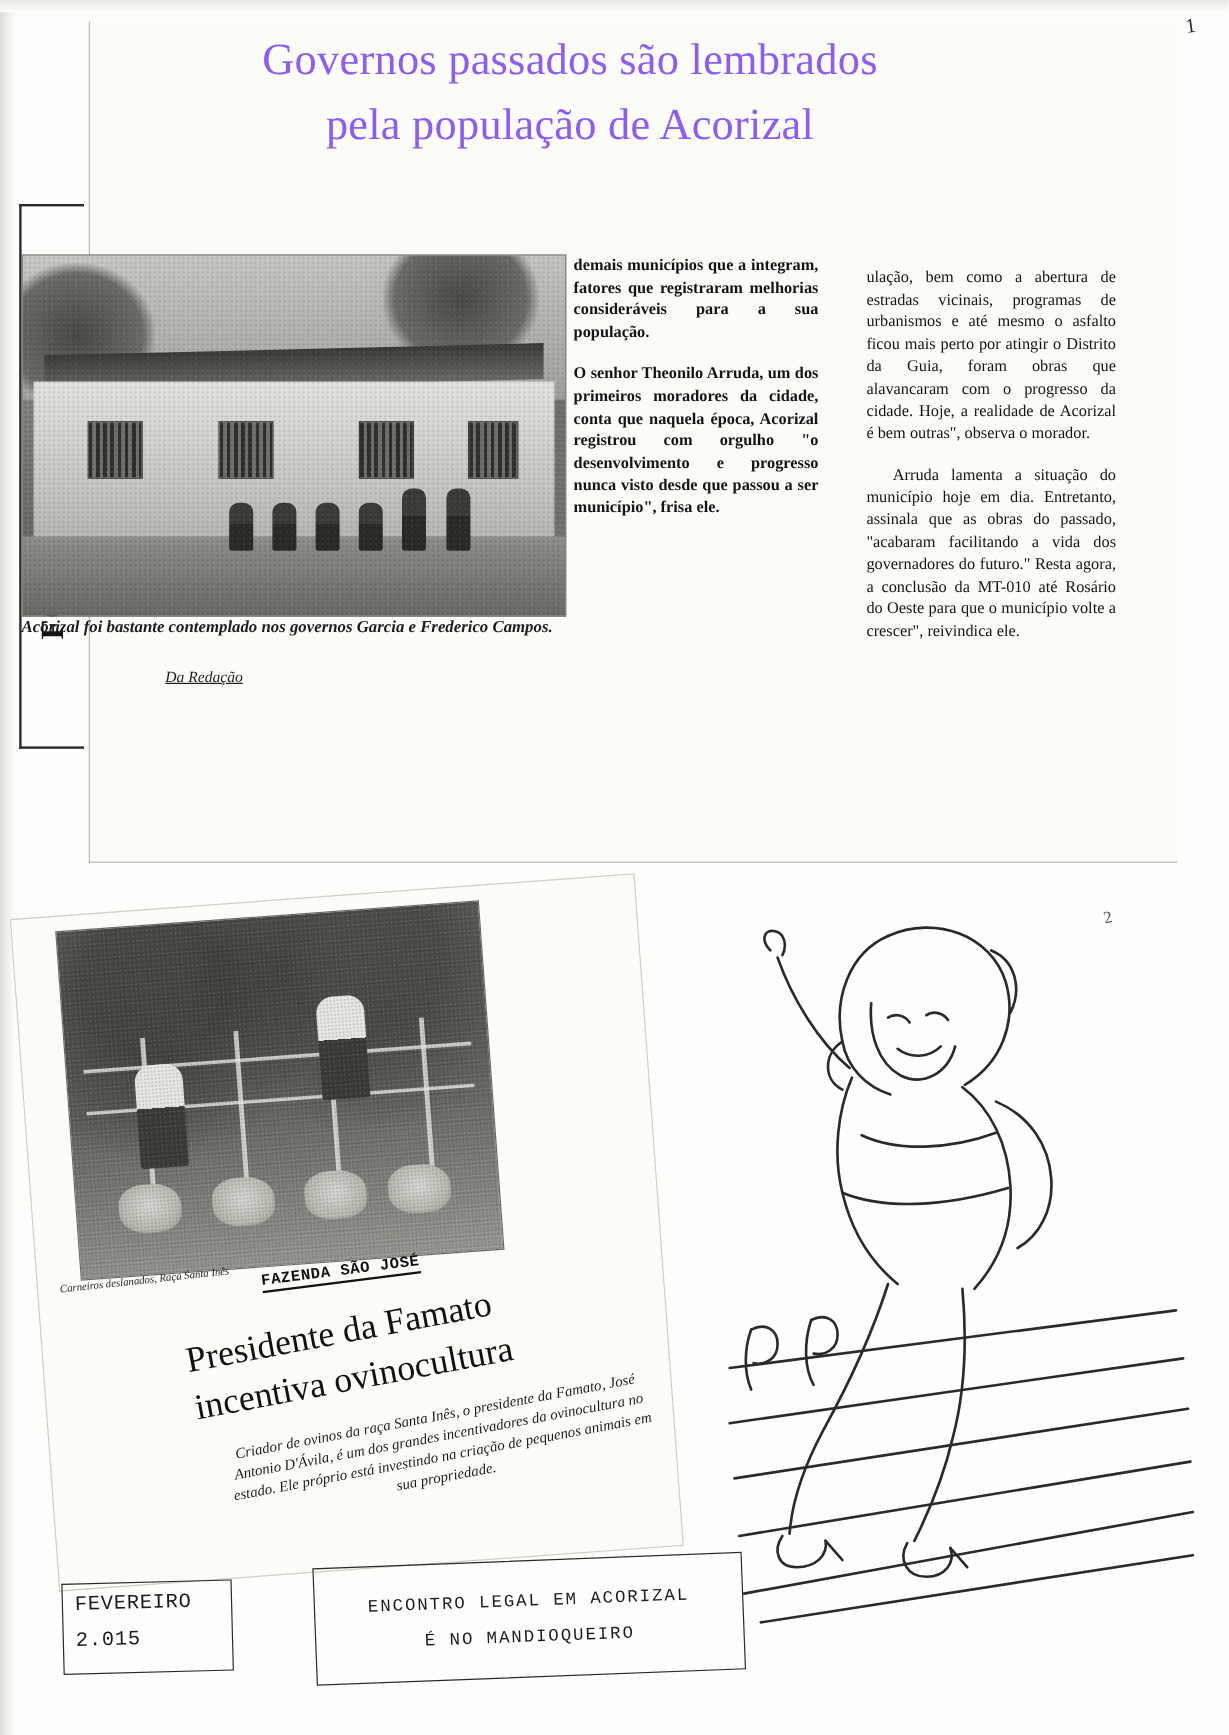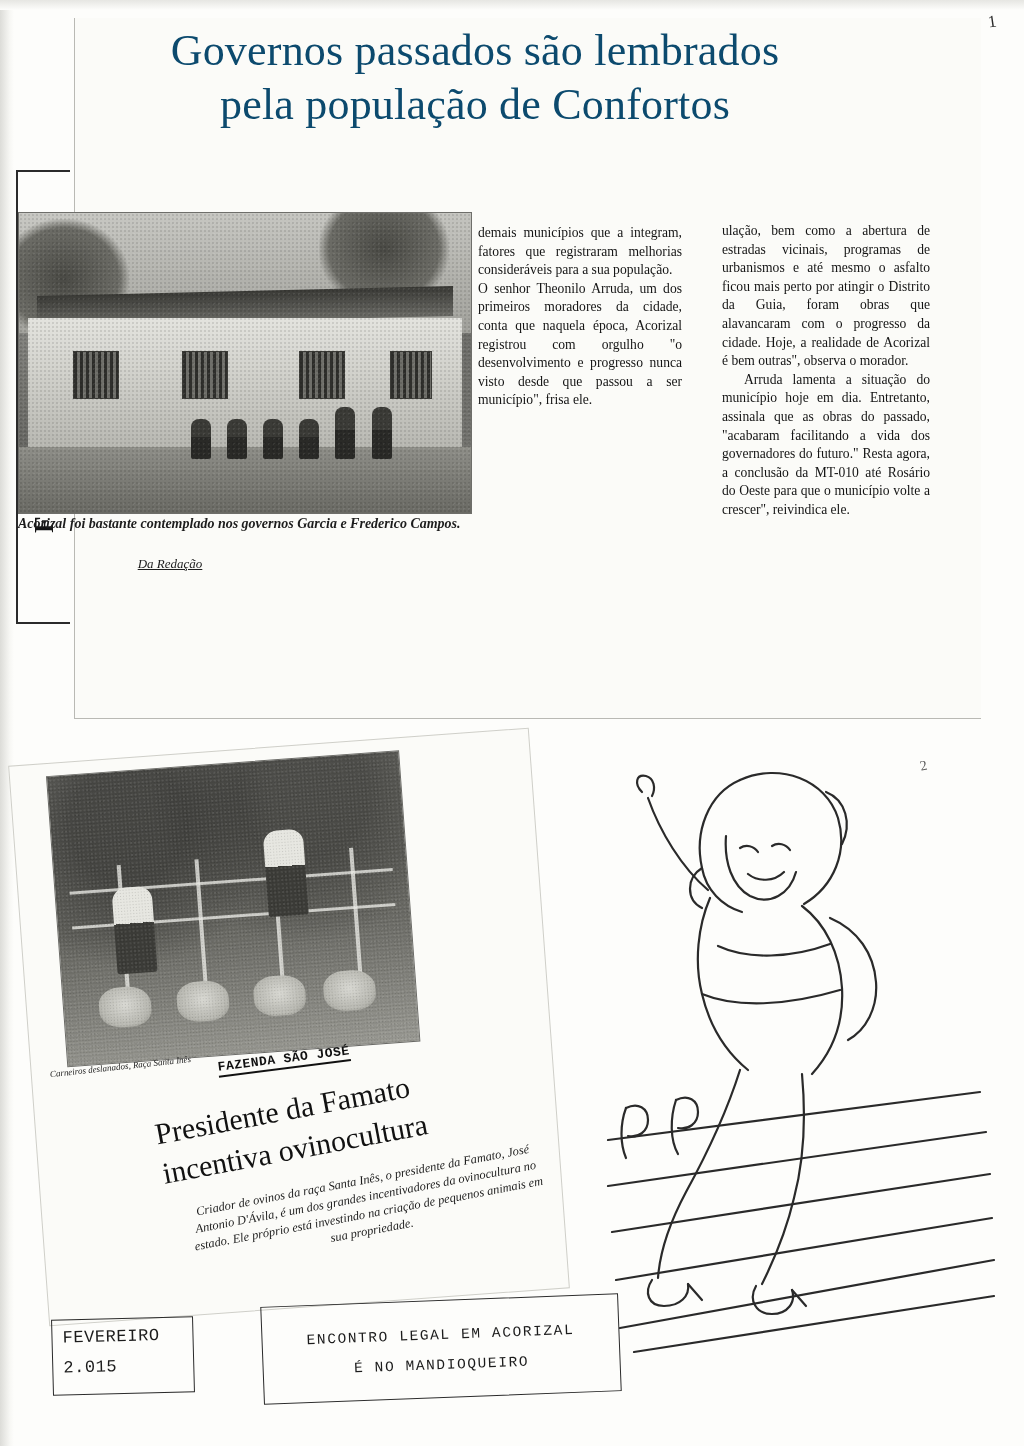--- a/index.html
+++ b/index.html
@@ -57,24 +57,24 @@
     color: #2a2a2a;
     transform: rotate(-8deg);
   }
 
   .headline {
     position: absolute;
     left: 40px; top: 24px;
     width: 870px;
     text-align: center;
     font-family: "Liberation Serif", serif;
-    font-size: 44px;
+    font-size: 37px;
     line-height: 54px;
     letter-spacing: 0.2px;
-    color: #0c4a6e;
+    color: #8b5cf6;
   }
   .headline .l2 { display: block; }
 
   
   .section-flag {
     position: absolute;
     left: 16px; top: 170px;
     width: 52px; height: 450px;
     border-left: 2px solid #2b2b2b;
     border-top: 2px solid #2b2b2b;
@@ -173,26 +173,26 @@
   .col {
     position: absolute;
     font-family: "Liberation Serif", serif;
     font-size: 13.6px;
     line-height: 18.6px;
     text-align: justify;
     color: #141414;
     hyphens: auto;
   }
   .col p { margin: 0; }
-  .col p + p { margin-top: 0; }
+  .col p + p { margin-top: 16px; }
   .indent { text-indent: 22px; }
 
   .col-1 { left: 18px;  top: 596px; width: 196px; }
   .col-2 { left: 240px; top: 556px; width: 200px; }
-  .col-3 { left: 478px; top: 224px; width: 204px; }
+  .col-3 { left: 478px; top: 212px; width: 204px; font-weight: bold; }
   .col-4 { left: 722px; top: 222px; width: 208px; }
 
   
   .clip-bottom {
     position: absolute;
     left: 28px; top: 746px;
     width: 520px; height: 560px;
     transform: rotate(-4.2deg);
     background: #fbfbf8;
     border: 1px solid #cfcfc9;
@@ -350,21 +350,21 @@
 
   <div class="scan-edge-left"></div>
   <div class="scan-edge-top"></div>
 
   <div class="clip-top"></div>
 
   <div class="page-number">1</div>
 
   <div class="headline">
     <span class="l1">Governos passados são lembrados</span>
-    <span class="l2">pela população de Confortos</span>
+    <span class="l2">pela população de Acorizal</span>
   </div>
 
   <div class="section-flag">
     <div class="section-flag-label">FOLHA DA BAIXADA</div>
   </div>
 
   <div class="photo-main">
     <div class="ph-sky"></div>
     <div class="ph-tree" style="left:-20px;"></div>
     <div class="ph-tree" style="left:300px;top:-8%;"></div>

